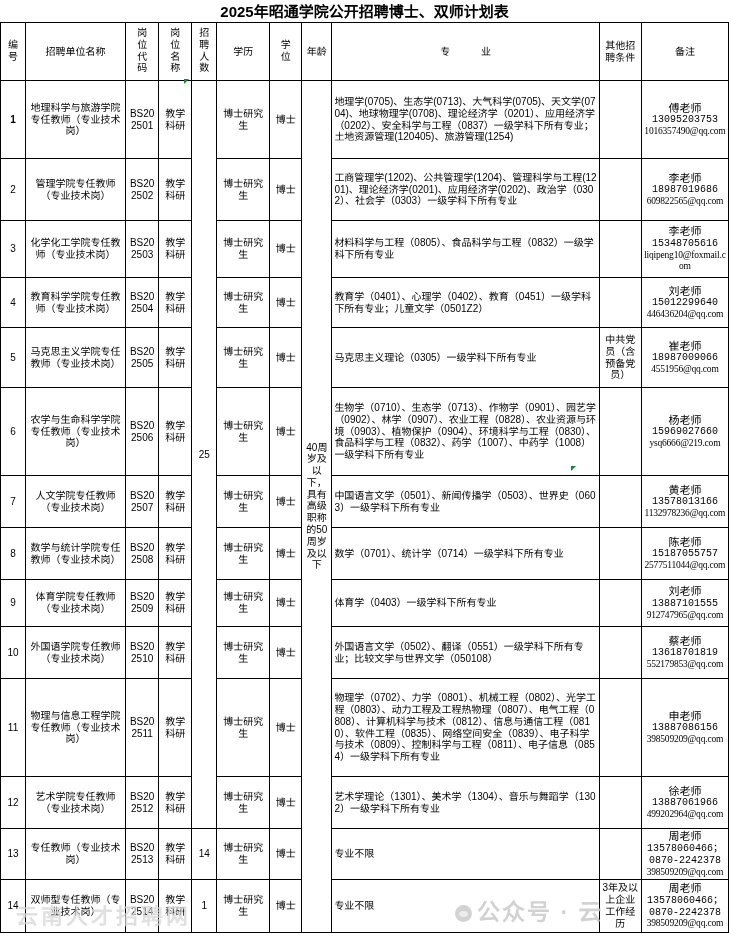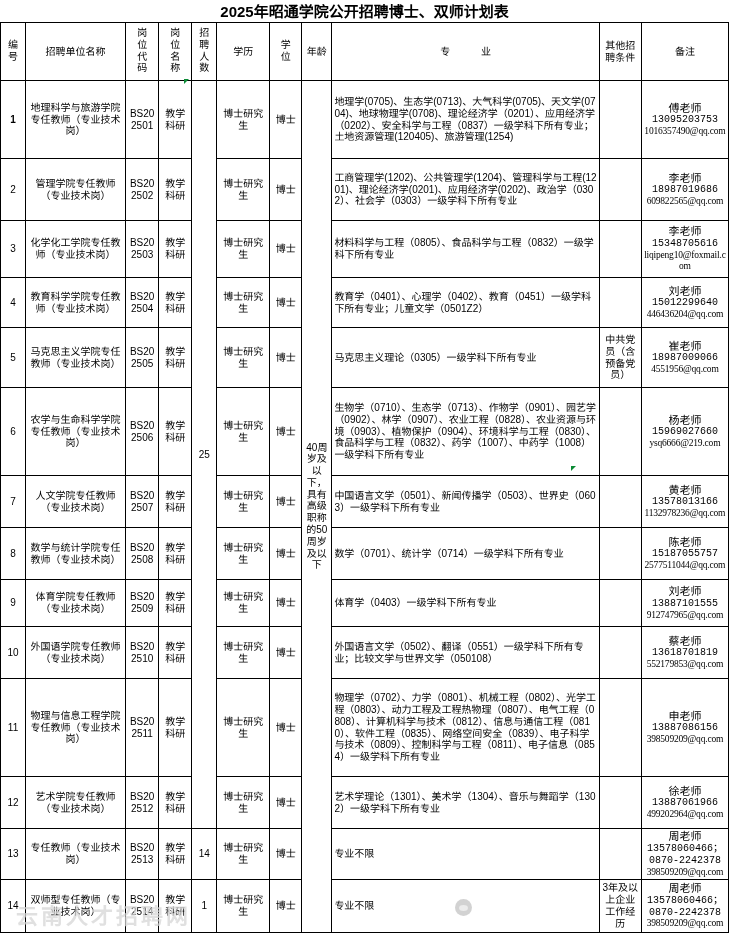--- a/index.html
+++ b/index.html
@@ -413,18 +413,18 @@
           <td class="remark">
             <div class="nm">周老师</div>
             <div class="ph">13578060466；<br>0870-2242378</div>
             <div class="em">398509209@qq.com</div>
           </td>
         </tr>
       </tbody>
   </table>
 
   <div class="watermark">
-    <span class="dotlogo"></span>
+    <span class="dotlogo"></span><span>公众号 · 云</span>
   </div>
   <div class="wm2">云南人才招聘网</div>
 <div class="flag" style="left: 184px; top: 79px;"></div>
     <div class="flag" style="left: 571px; top: 466px;"></div>
   </div>
 
 </body></html>

